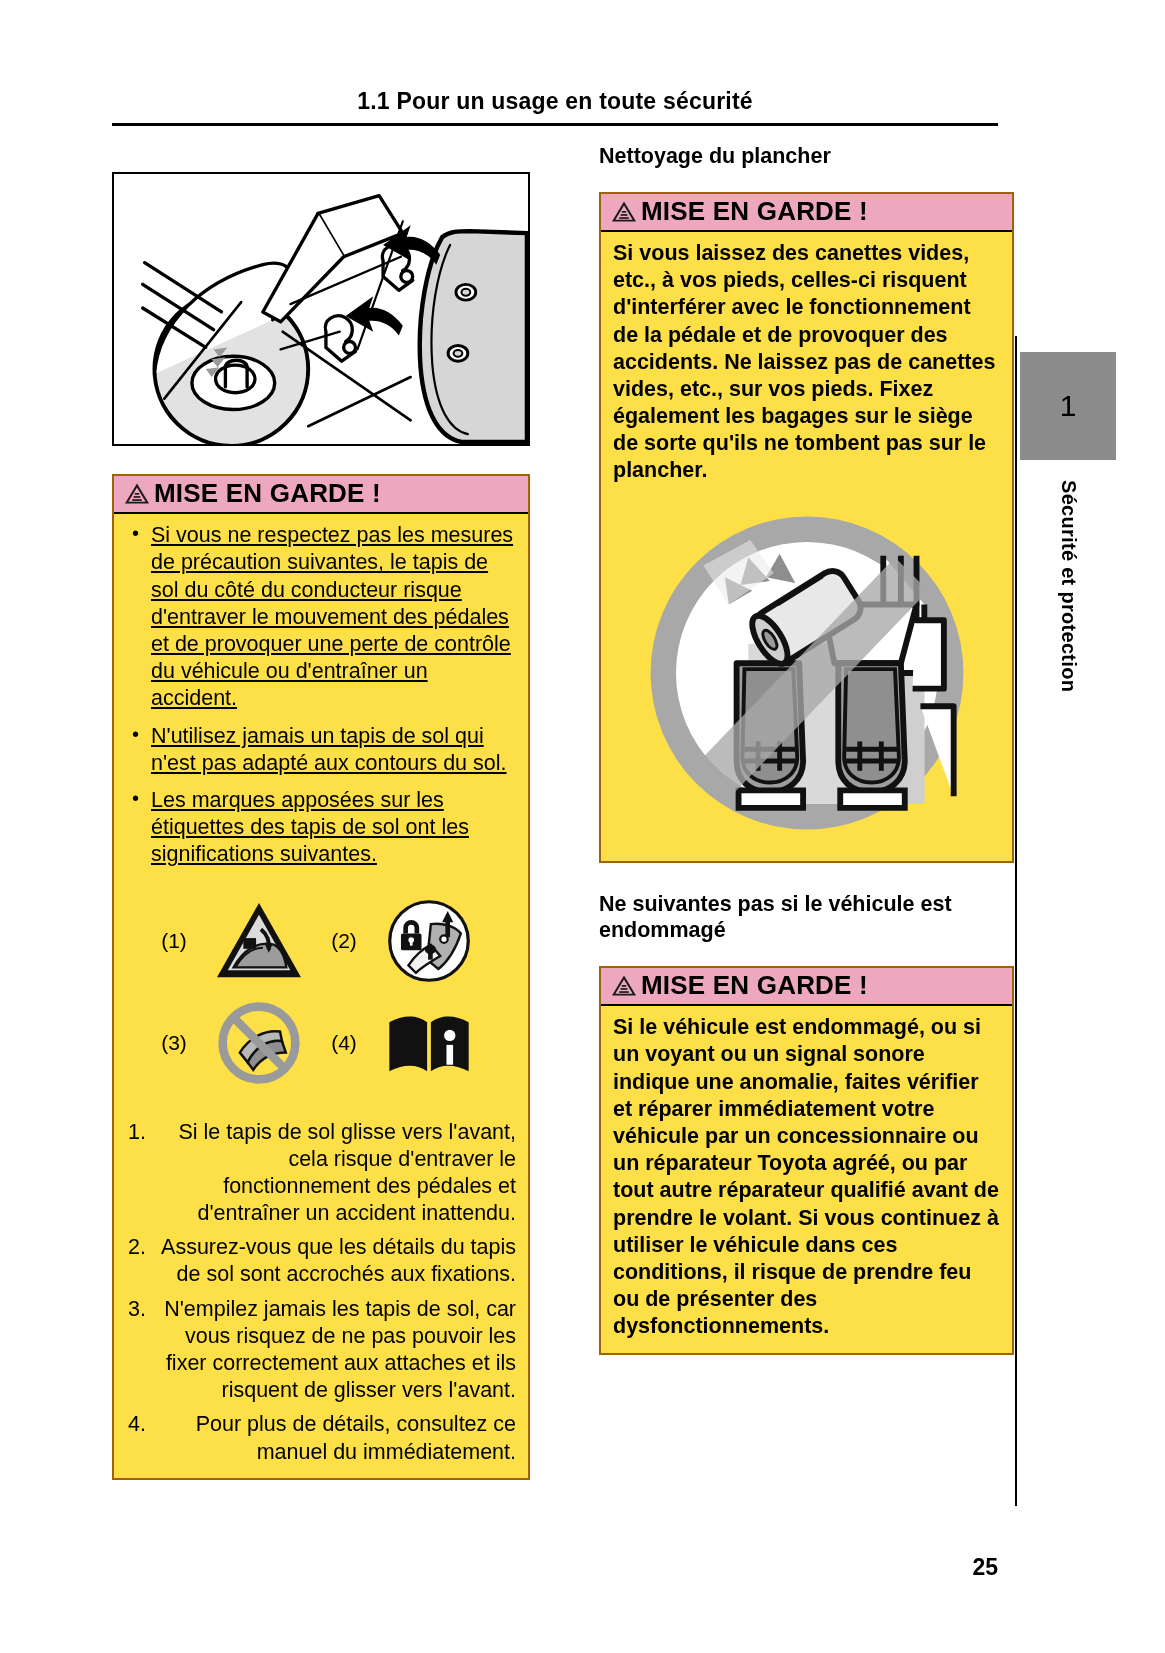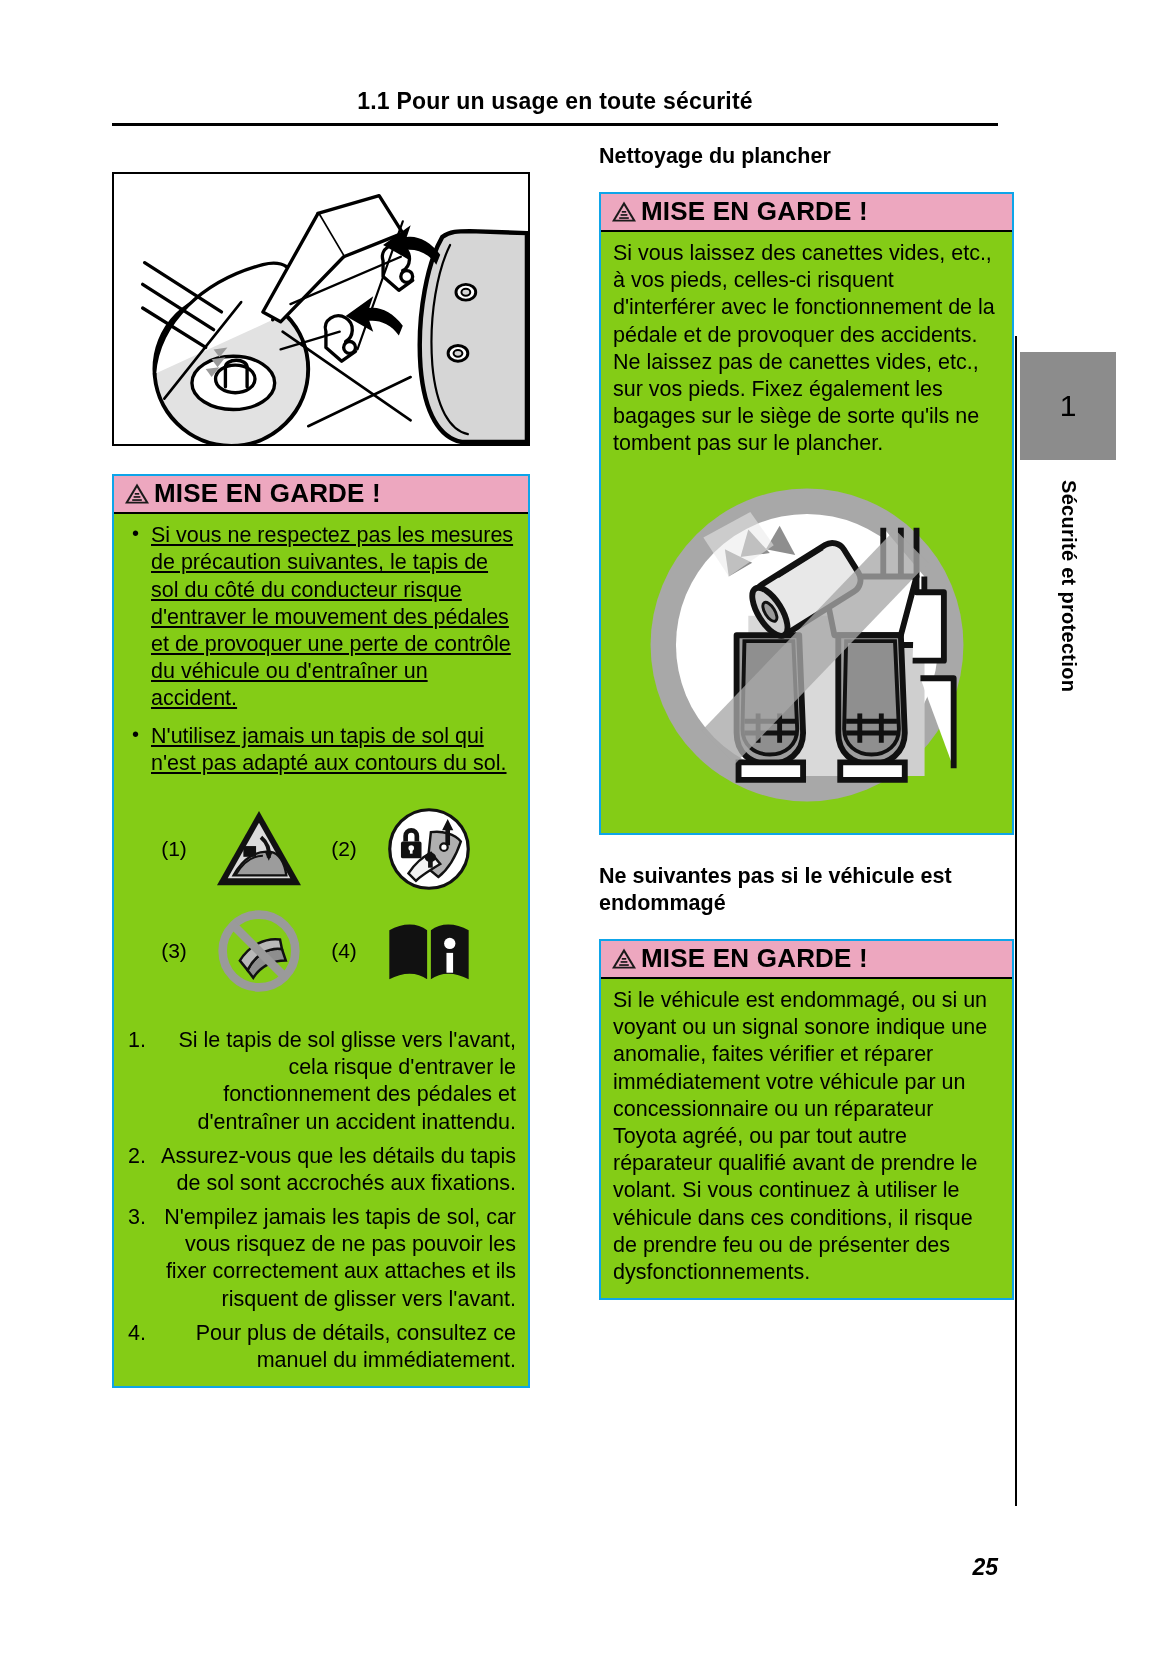--- a/index.html
+++ b/index.html
@@ -64,23 +64,23 @@
     box-sizing: border-box;
     overflow: hidden;
   }
   .fig-mat {
     width: 418px;
     height: 274px;
   }
 
   
   .warn {
-    border: 2px solid #0ea5e9;
+    border: 2px solid #a16207;
     box-sizing: border-box;
-    background: #84cc16;
+    background: #fde047;
   }
   .warn-head {
     background: #eda7bf;
     border-bottom: 2px solid #000;
     padding: 4px 8px 5px 10px;
     display: flex;
     align-items: center;
     gap: 4px;
     box-sizing: border-box;
   }
@@ -90,20 +90,21 @@
     letter-spacing: .2px;
     line-height: 1.05;
   }
   .warn-body {
     padding: 8px 12px 12px 12px;
     font-size: 21.5px;
     line-height: 1.265;
   }
   .warn-body p {
     margin: 0;
+    font-weight: bold;
   }
 
   
   ul.bullets {
     list-style: none;
     margin: 0;
     padding: 0;
     text-decoration: underline;
   }
   ul.bullets li {
@@ -218,21 +219,20 @@
     white-space: nowrap;
   }
 
   
   .folio {
     position: absolute;
     right: 167px;
     top: 1554px;
     font-size: 23px;
     font-weight: bold;
-    font-style: italic;
   }
 
   .spacer-12 { height: 12px; }
   .spacer-22 { height: 22px; }
   .spacer-28 { height: 28px; }
 </style>
 </head>
 <body>
 
 <div class="page">
@@ -311,20 +311,21 @@
             <rect x="9.6" y="14.1" width="6.8" height="1.7"></rect>
             <rect x="10.8" y="11.0" width="4.4" height="1.7"></rect>
           </g>
         </svg>
         <span class="label">MISE EN GARDE !</span>
       </div>
       <div class="warn-body">
         <ul class="bullets">
           <li>Si vous ne respectez pas les mesures de précaution suivantes, le tapis de sol du côté du conducteur risque d'entraver le mouvement des pédales et de provoquer une perte de contrôle du véhicule ou d'entraîner un accident.</li>
           <li>N'utilisez jamais un tapis de sol qui n'est pas adapté aux contours du sol.</li>
+          <li>Les marques apposées sur les étiquettes des tapis de sol ont les significations suivantes.</li>
         </ul>
 
         <div class="picto-grid">
           <div class="picto-num">(1)</div>
           <div class="picto">
             <svg viewBox="0 0 92 86" width="90" height="84">
               <path d="M46 4 L89 80 L3 80 Z" fill="#111"></path>
               <path d="M46 16 L78 73 L14 73 Z" fill="#dcdcdc"></path>
               <path d="M20 70 C 30 52 44 44 58 46 C 66 47 72 56 74 70 Z" fill="#9c9c9c" stroke="#111" stroke-width="2.4"></path>
               <path d="M22 70 C 30 56 40 50 50 50" fill="none" stroke="#111" stroke-width="2"></path>

